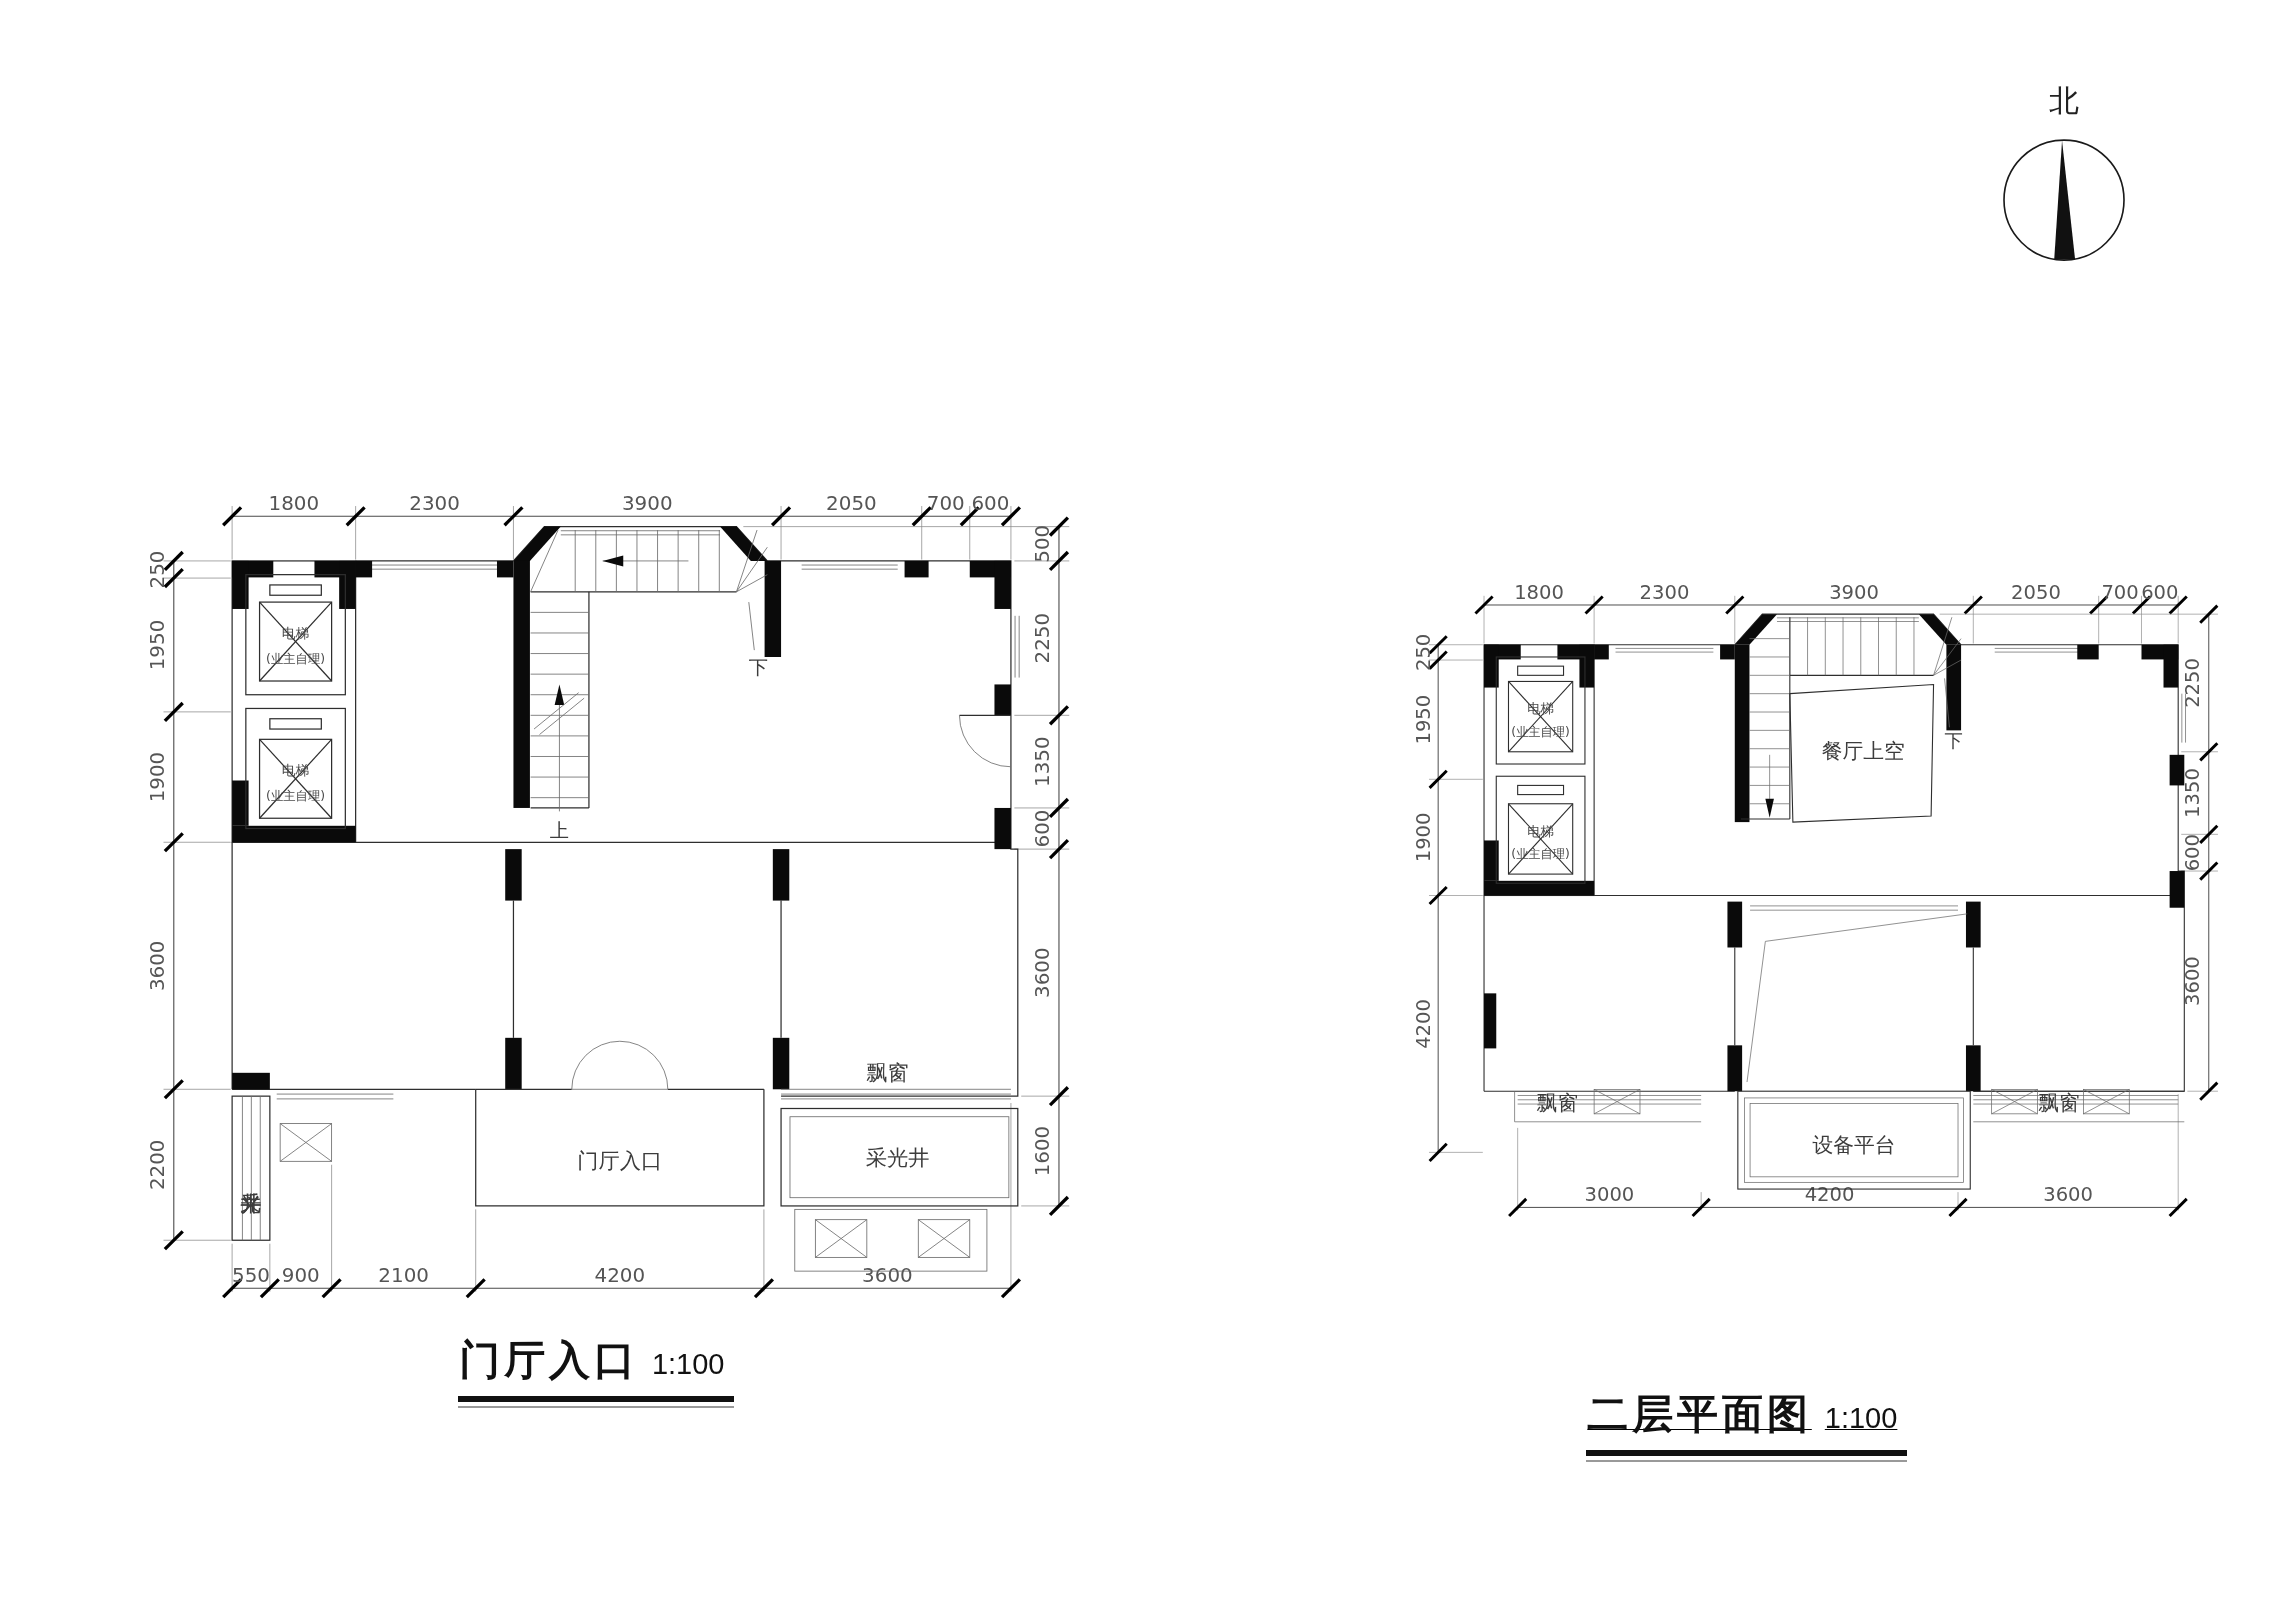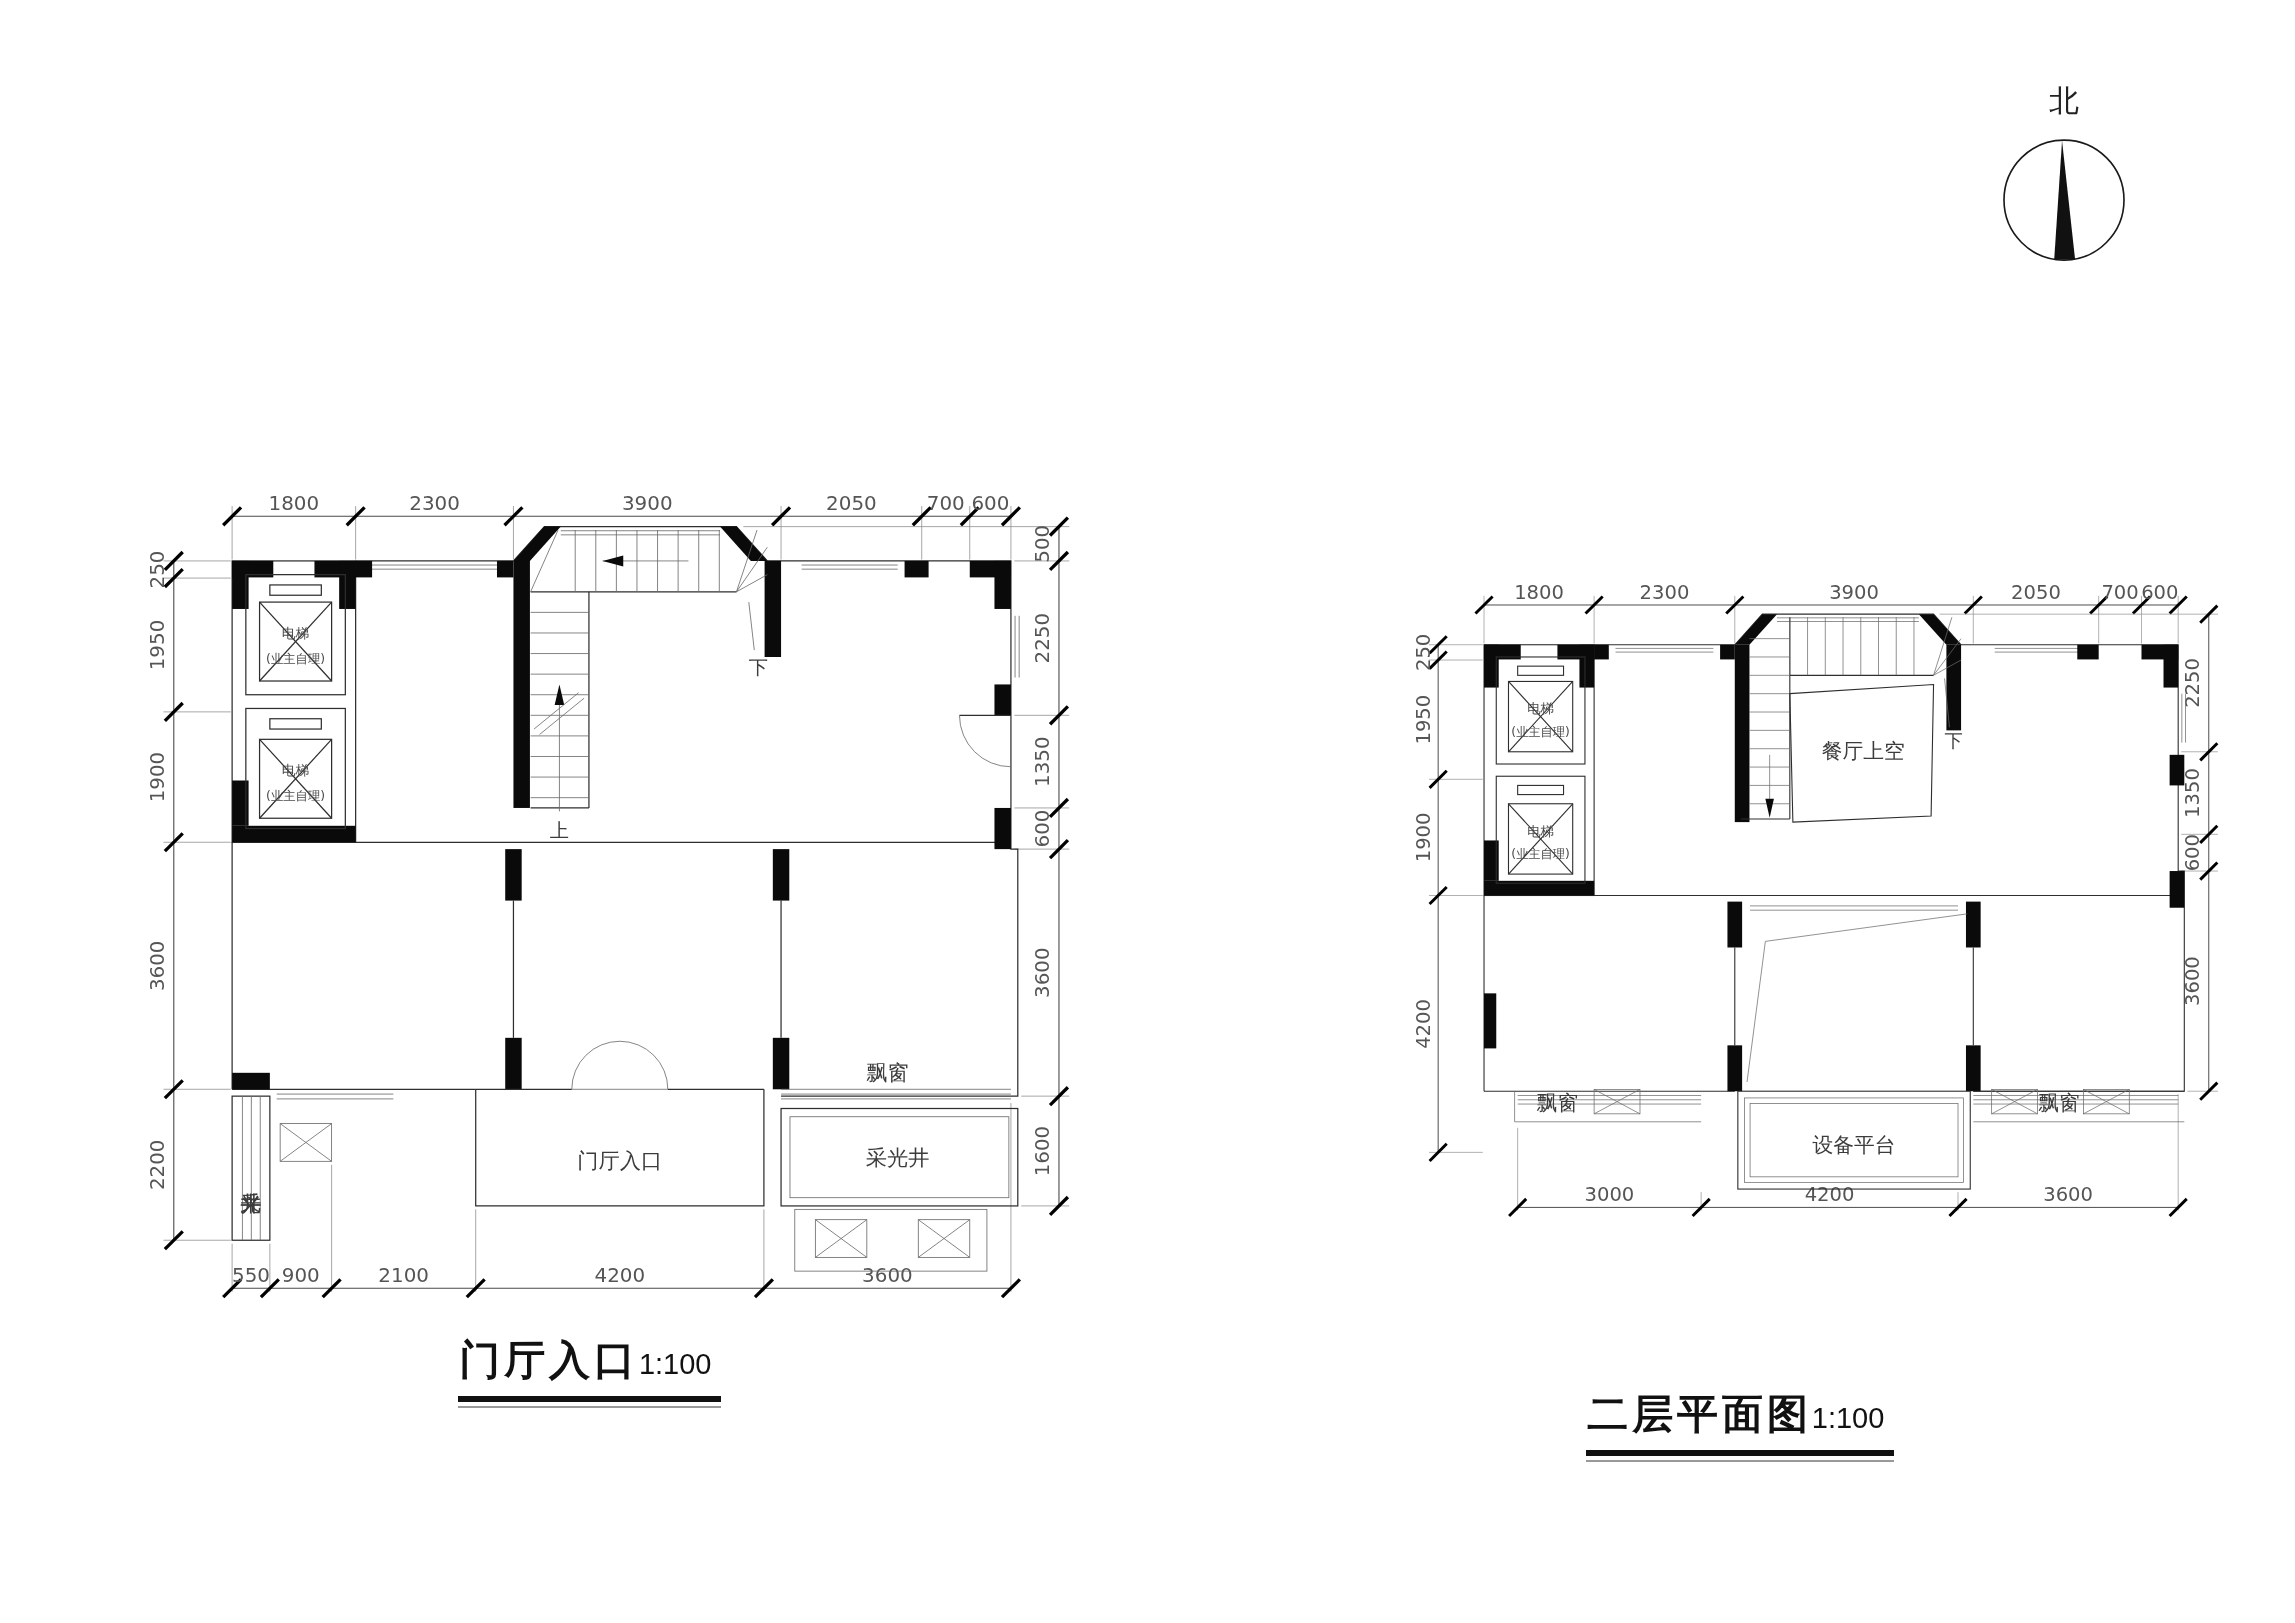--- a/index.html
+++ b/index.html
@@ -21,21 +21,21 @@
   .r-dimtxt{font:400 320px "DejaVu Sans",sans-serif;fill:#555;}
   .r-lbl{font:400 340px "DejaVu Sans",sans-serif;fill:#3c3c3c;}
   .r-sm{font:400 220px "DejaVu Sans",sans-serif;fill:#4a4a4a;}
   .r-sm2{font:400 200px "DejaVu Sans",sans-serif;fill:#4a4a4a;}
   .r-ud{font:400 300px "DejaVu Sans",sans-serif;fill:#3c3c3c;}
   svg text{text-anchor:middle;}
   
   .title{position:absolute;display:inline-block;border-bottom:6.5px solid #111;
          padding:0 9.2px 7.9px 1.3px;white-space:nowrap;}
   .title .main{font-size:41px;font-weight:700;color:#111;letter-spacing:3.9px;}
-  .title .scale{font-size:29px;font-weight:400;color:#111;}
+  .title .scale{font-size:29px;font-weight:400;color:#111;margin-left:13px;}
   .title .thinline{position:absolute;left:0;right:0;bottom:-12.4px;height:2px;background:#999;}
   .north{position:absolute;left:1989px;top:79px;width:150px;height:203px;}
   .north text{font:400 46px "DejaVu Sans",sans-serif;fill:#222;}
 </style>
 </head>
 <body>
 
 <div id="sheet">
 
 <svg class="plansvg" style="left:98px;top:458px;width:975px;height:844px" viewBox="0 0 14200 12300">
@@ -469,21 +469,21 @@
     <rect class="thin2" x="6010" y="8910" width="3580" height="1380"></rect>
     <rect class="thin2" x="6100" y="9000" width="3400" height="1200"></rect>
     <text class="r-lbl" x="7800" y="9800">设备平台</text>
   </g>
 </svg>
 
 <div class="title" style="left:458px;top:1333px;">
   <span class="main">门厅入口</span><span class="scale">1:100</span>
   <div class="thinline"></div>
 </div>
-<div class="title" style="left:1586px;top:1387px;">
+<div class="title" style="left:1586px;top:1387px;text-decoration:underline;">
   <span class="main">二层平面图</span><span class="scale">1:100</span>
   <div class="thinline"></div>
 </div>
 
 <svg class="north" viewBox="0 0 230 310">
   <text x="115" y="48">北</text>
   <circle cx="115" cy="185" r="92" fill="none" stroke="#1a1a1a" stroke-width="2.5"></circle>
   <polygon points="112,94 100,276 132,276" fill="#111"></polygon>
 </svg>
 

